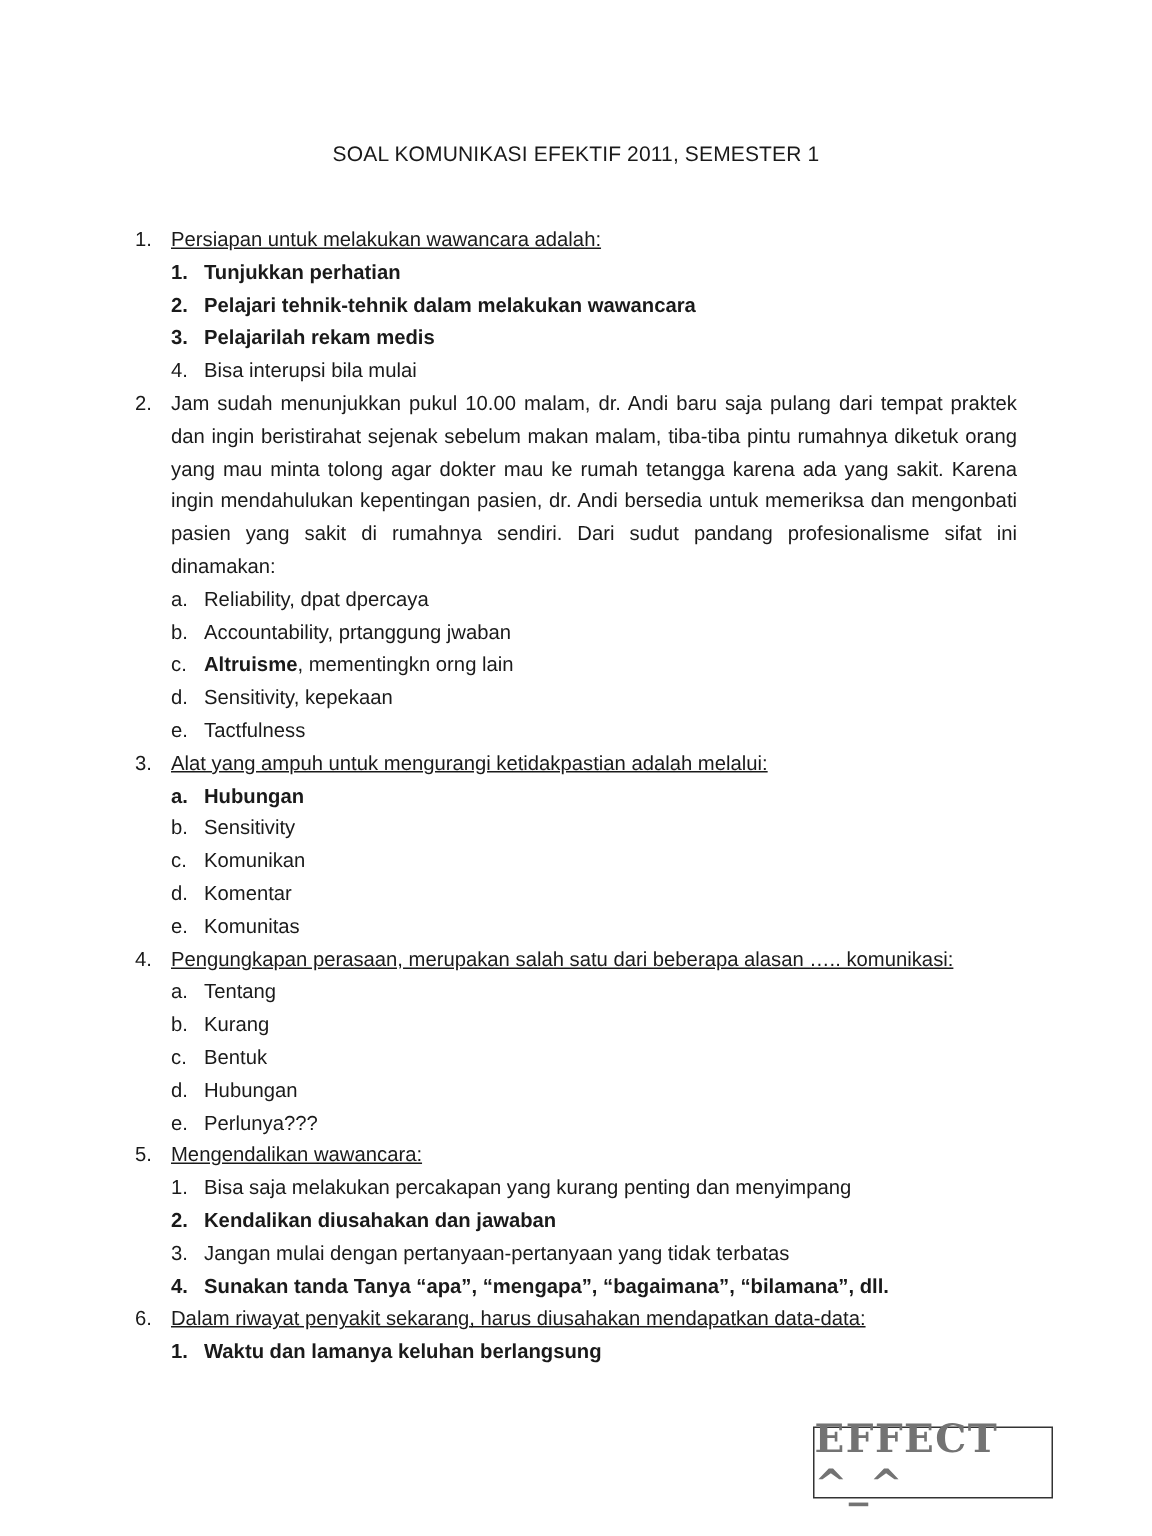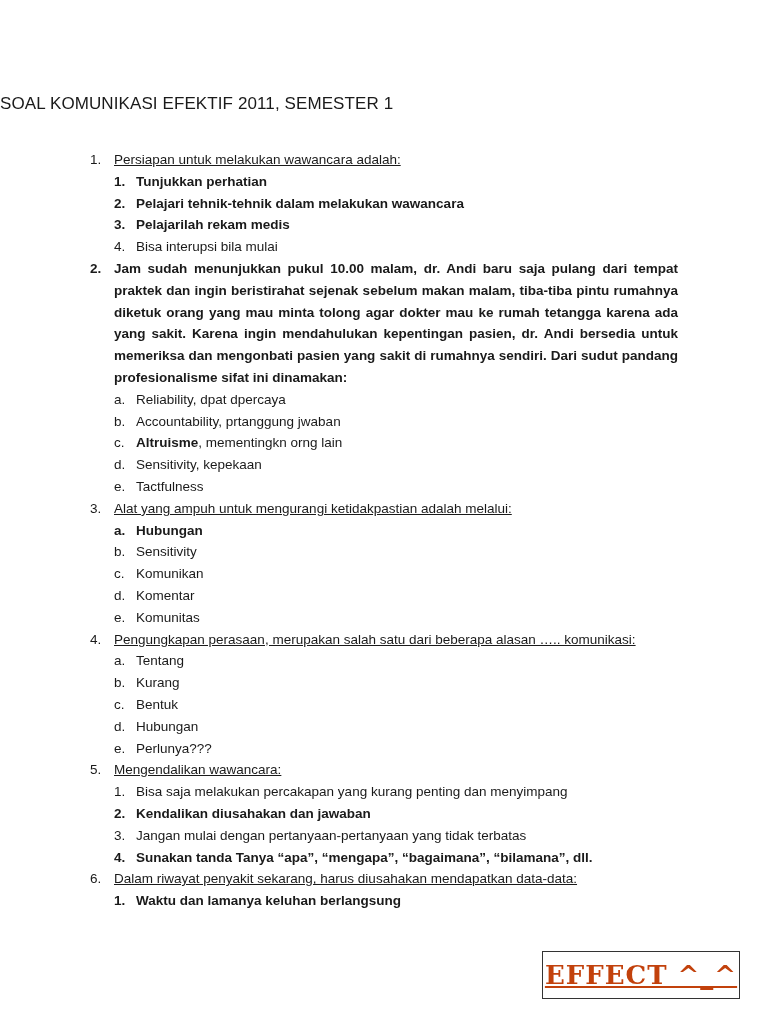--- a/index.html
+++ b/index.html
@@ -1,36 +1,36 @@
 <!DOCTYPE html>
 <html><head>
 <meta charset="utf-8">
 <style>
   html, body { margin: 0; padding: 0; }
   body {
     width: 768px; height: 1024px; background: #ffffff; position: relative; overflow: hidden;
     font-family: "Liberation Sans", sans-serif; color: #1a1a1a;
   }
   .page-title {
-    position: absolute; top: 94px; left: 0; width: 768px; 
-    font-size: 17px; letter-spacing: 0.1px;
+    position: absolute; top: 94px; left: 0; width: 768px; text-align: center;
+    font-size: 14px; letter-spacing: 0.1px;
   }
   .doc { position: absolute; top: 149px; left: 90px; width: 588px; font-size: 13.5px; }
   .line { height: 21.8px; line-height: 21.8px; display: flex; white-space: nowrap; }
   .q-num { width: 24px; flex: 0 0 24px; }
   .q-text { flex: 1; text-decoration: underline; }
-  .para { line-height: 21.8px; text-align: justify; margin-left: 24px; font-weight: bold; }
+  .para { line-height: 21.8px; text-align: justify; margin-left: 24px; }
   .para .first { margin-left: -24px; display: inline-block; width: 24px; }
   .opt { padding-left: 24px; }
   .opt-label { width: 22px; flex: 0 0 22px; }
   .bold { font-weight: bold; }
   .stamp {
-    position: absolute; left: 542px; top: 951px; width: 198px; height: 48px;
+    position: absolute; left: 542px; top: 951px; width: 160px; height: 48px;
     border: 1.5px solid #333; box-sizing: border-box; display: flex; align-items: center; justify-content: center;
-    font-family: "DejaVu Serif", serif; font-weight: bold; font-size: 26px; letter-spacing: 1px; color: #c2410c; text-decoration: underline;
+    font-family: "DejaVu Serif", serif; font-weight: bold; font-size: 26px; letter-spacing: 1px; color: #737373;
   }
 </style>
 </head>
 <body>
 
 <div class="page-title">SOAL KOMUNIKASI EFEKTIF 2011, SEMESTER 1</div>
 
 <div class="doc">
 
   <div class="line">

